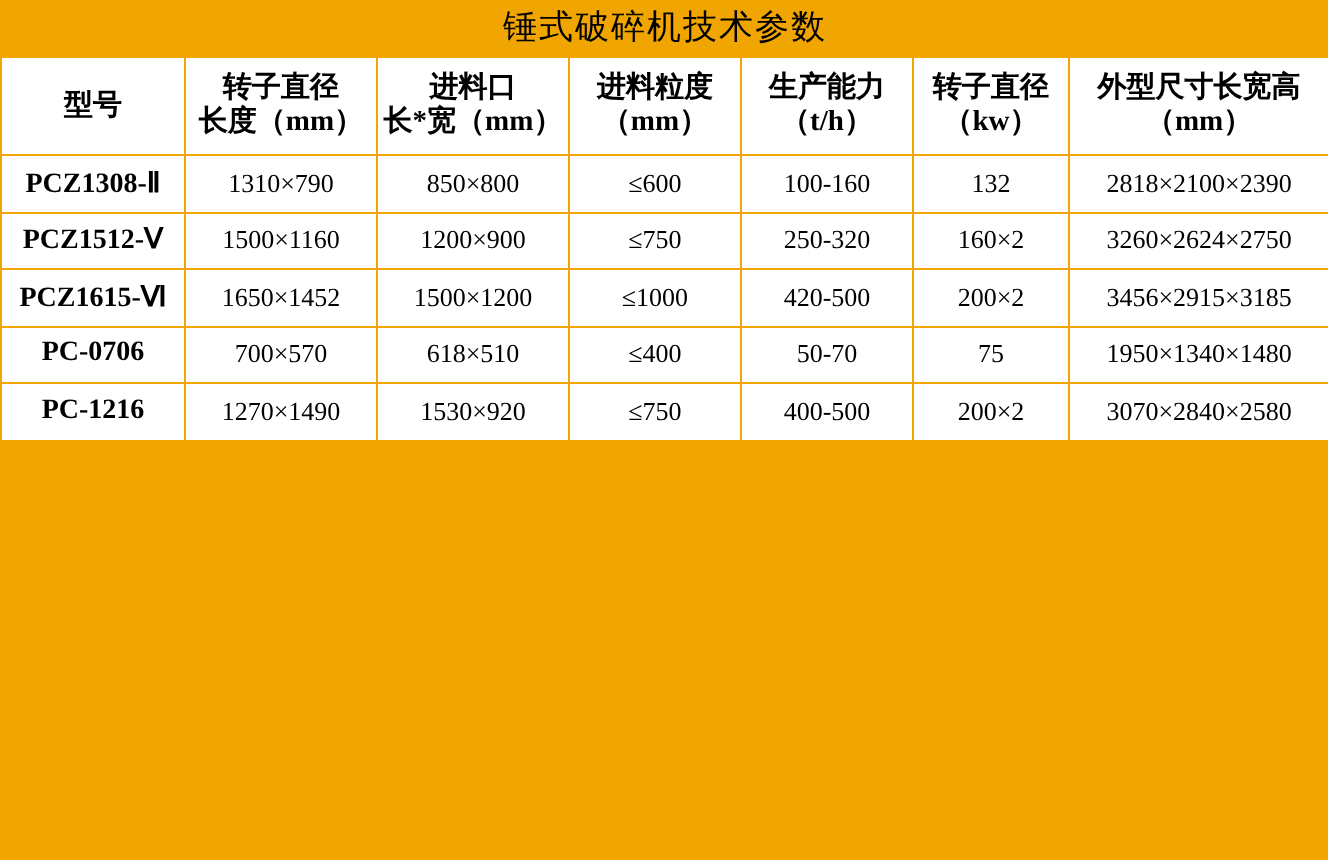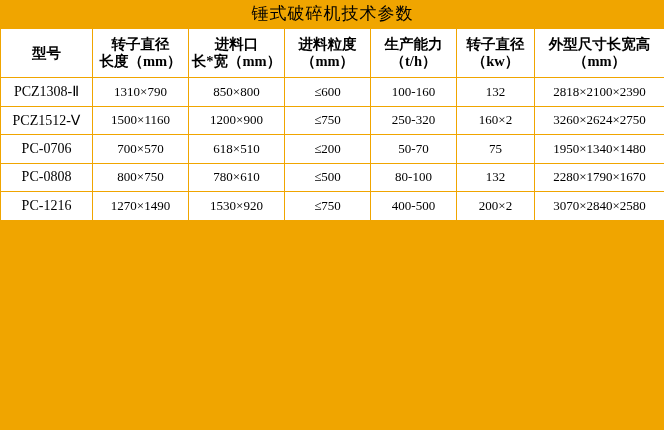--- a/index.html
+++ b/index.html
@@ -54,21 +54,21 @@
   thead th .line {
     display: block;
   }
   tbody td {
     height: 27.5px;
     font-size: 13px;
     padding: 0 2px;
     white-space: nowrap;
   }
   tbody td.model {
-    font-weight: normal;
+    font-weight: bold;
     font-size: 14px;
   }
   
   col.c0 { width: 92px; }
   col.c1 { width: 96px; }
   col.c2 { width: 96px; }
   col.c3 { width: 86px; }
   col.c4 { width: 86px; }
   col.c5 { width: 78px; }
   col.c6 { width: 130px; }
@@ -134,36 +134,36 @@
         <tr>
           <td class="model">PCZ1512-Ⅴ</td>
           <td>1500×1160</td>
           <td>1200×900</td>
           <td>≤750</td>
           <td>250-320</td>
           <td>160×2</td>
           <td>3260×2624×2750</td>
         </tr>
         <tr>
+          <td class="model">PCZ1615-Ⅵ</td>
+          <td>1650×1452</td>
+          <td>1500×1200</td>
+          <td>≤1000</td>
+          <td>420-500</td>
+          <td>200×2</td>
+          <td>3456×2915×3185</td>
+        </tr>
+        <tr>
           <td class="model">PC-0706</td>
           <td>700×570</td>
           <td>618×510</td>
-          <td>≤200</td>
+          <td>≤400</td>
           <td>50-70</td>
           <td>75</td>
           <td>1950×1340×1480</td>
-        </tr>
-        <tr>
-          <td class="model">PC-0808</td>
-          <td>800×750</td>
-          <td>780×610</td>
-          <td>≤500</td>
-          <td>80-100</td>
-          <td>132</td>
-          <td>2280×1790×1670</td>
         </tr>
         <tr>
           <td class="model">PC-1216</td>
           <td>1270×1490</td>
           <td>1530×920</td>
           <td>≤750</td>
           <td>400-500</td>
           <td>200×2</td>
           <td>3070×2840×2580</td>
         </tr>

